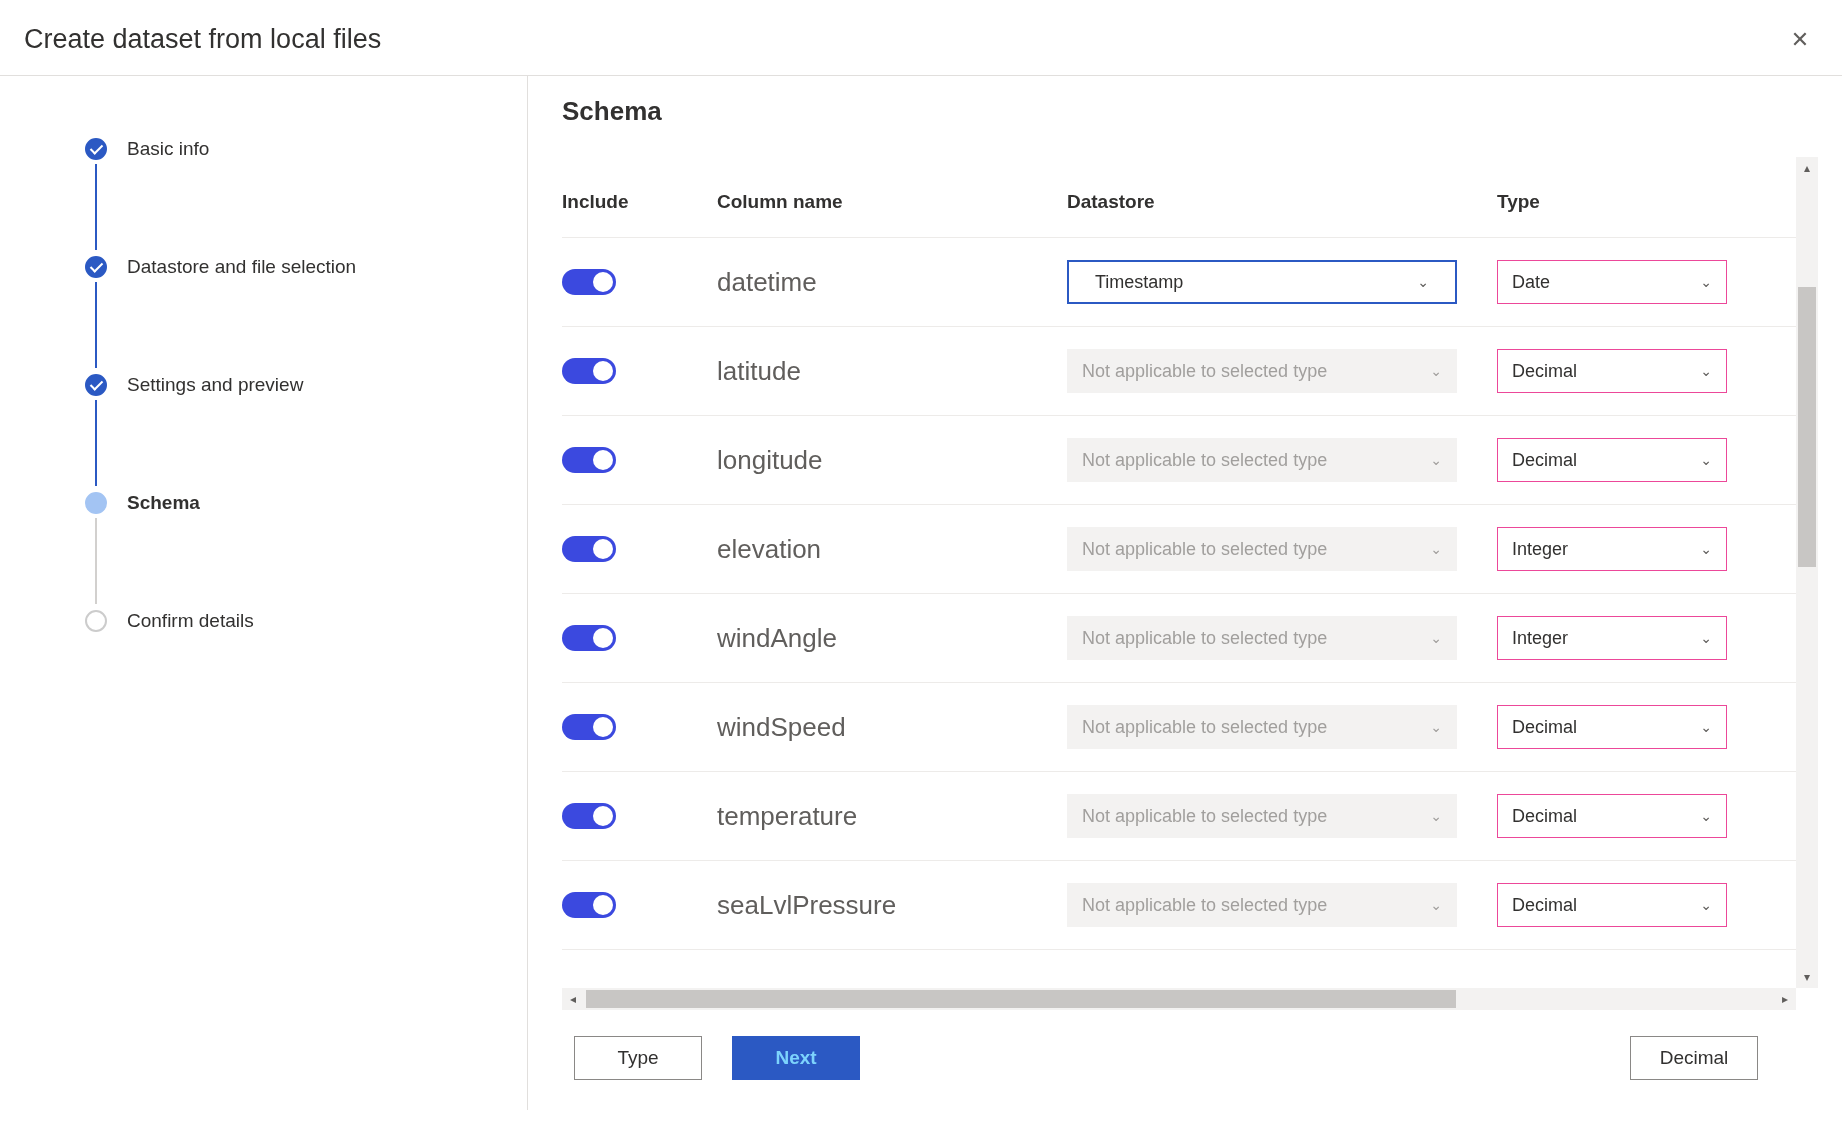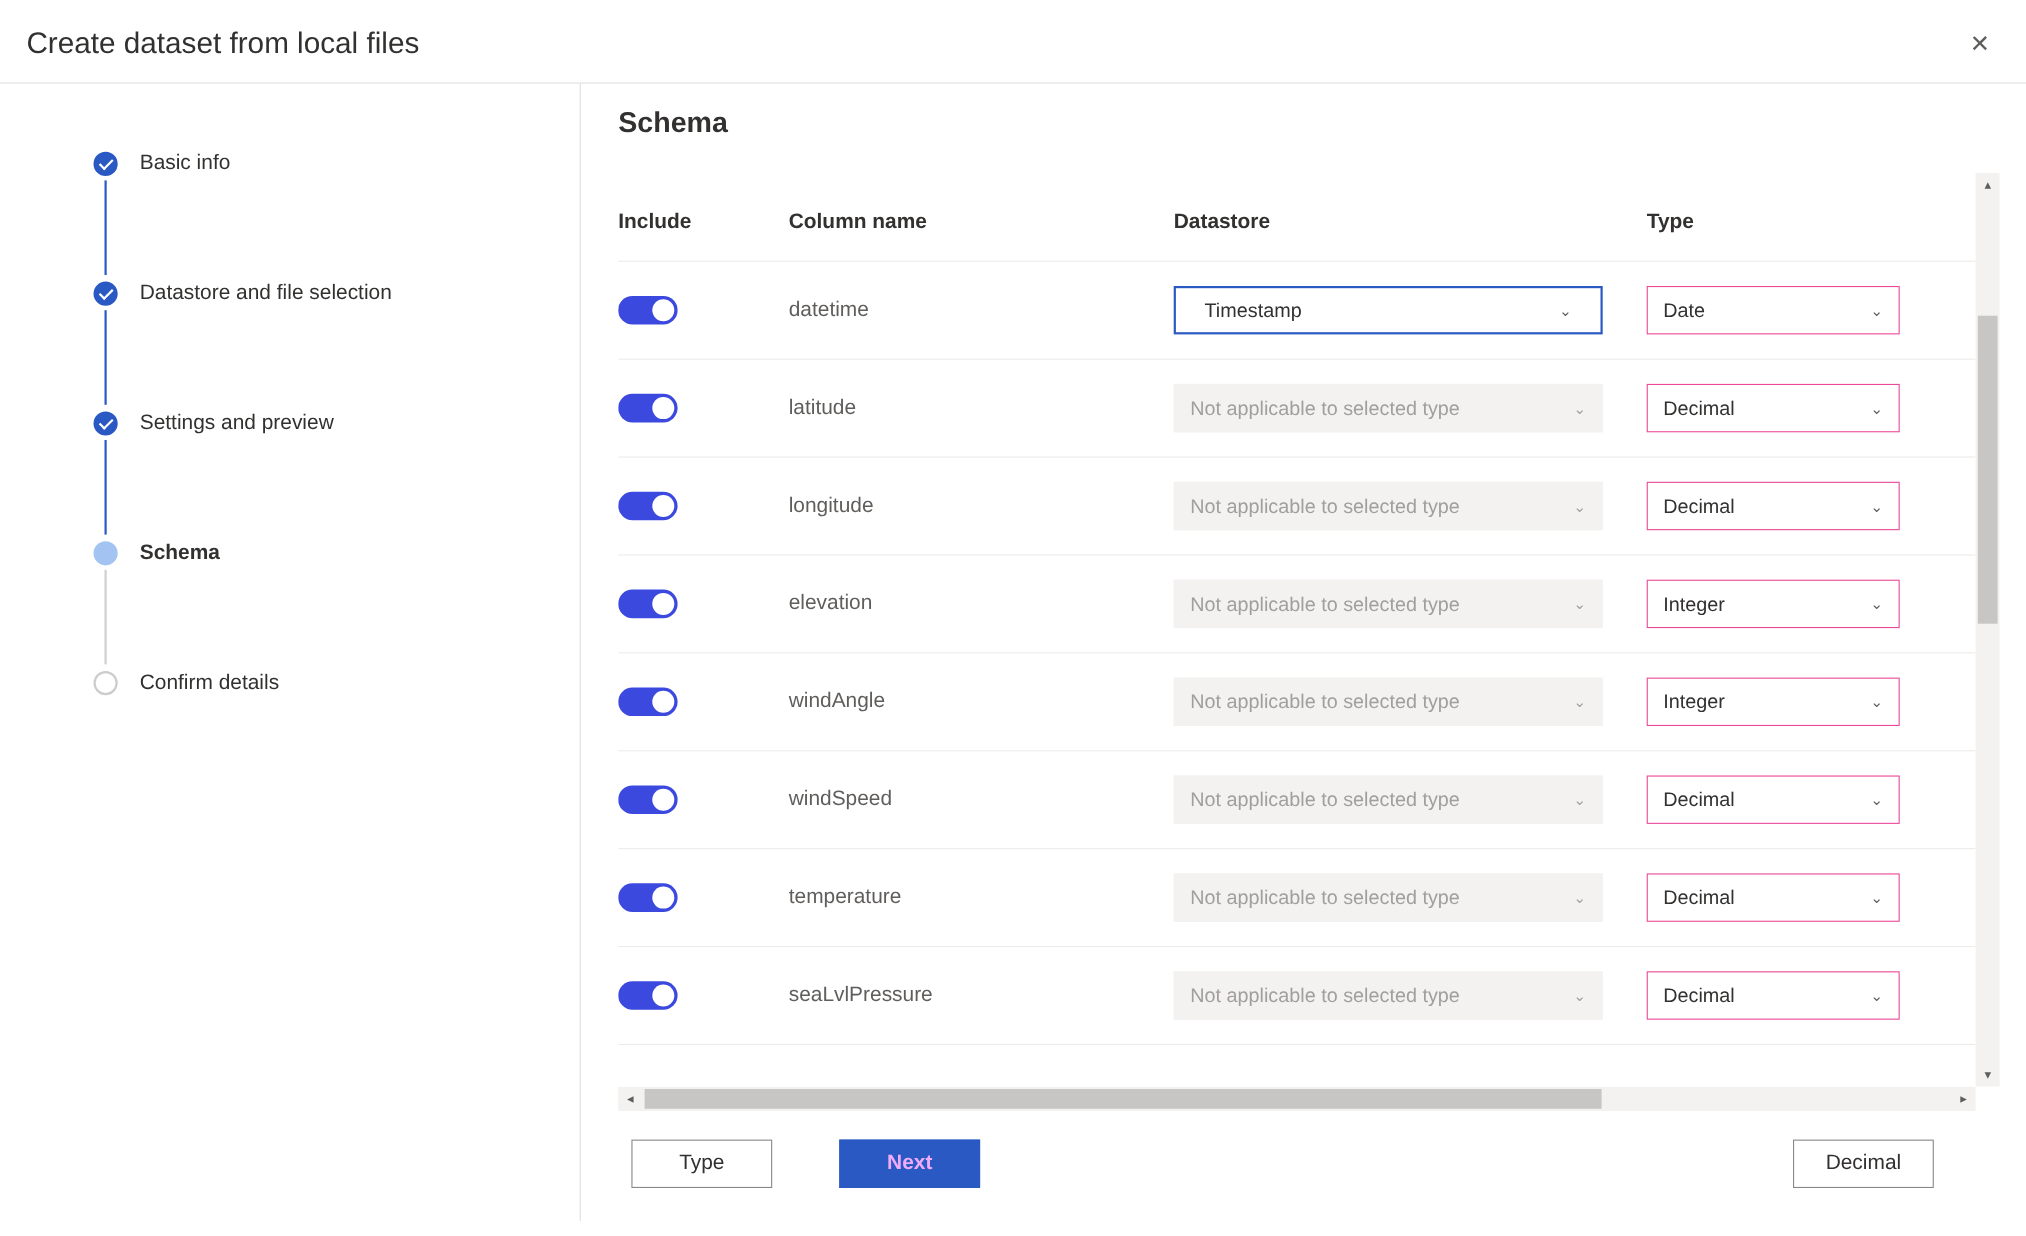--- a/index.html
+++ b/index.html
@@ -140,21 +140,21 @@
     cursor: pointer;
   }
   .toggle .knob {
     position: absolute;
     right: 3px; top: 3px;
     width: 20px; height: 20px;
     border-radius: 50%;
     background: #fff;
   }
   .colname-text {
-    font-size: 19px;
+    font-size: 26px;
     color: #605e5c;
   }
   .select {
     height: 44px;
     border: 1px solid #ec4899;
     background: #fff;
     display: flex;
     align-items: center;
     justify-content: space-between;
     padding: 12px 14px;
@@ -242,23 +242,22 @@
     background: #fff;
     color: #323130;
     cursor: pointer;
     display: inline-flex;
     align-items: center;
     justify-content: center;
   }
   .btn.primary {
     background: #2b59c3;
     border-color: #2b59c3;
-    color: #f0abfc;
+    color: #7dd3fc;
     font-weight: 600;
-    margin-left: 31px;
   }
 </style>
 </head>
 <body>
 
 <div class="header">
   <div class="header-title">Create dataset from local files</div>
   <div class="close-btn">
     <span>✕</span>
   </div>

